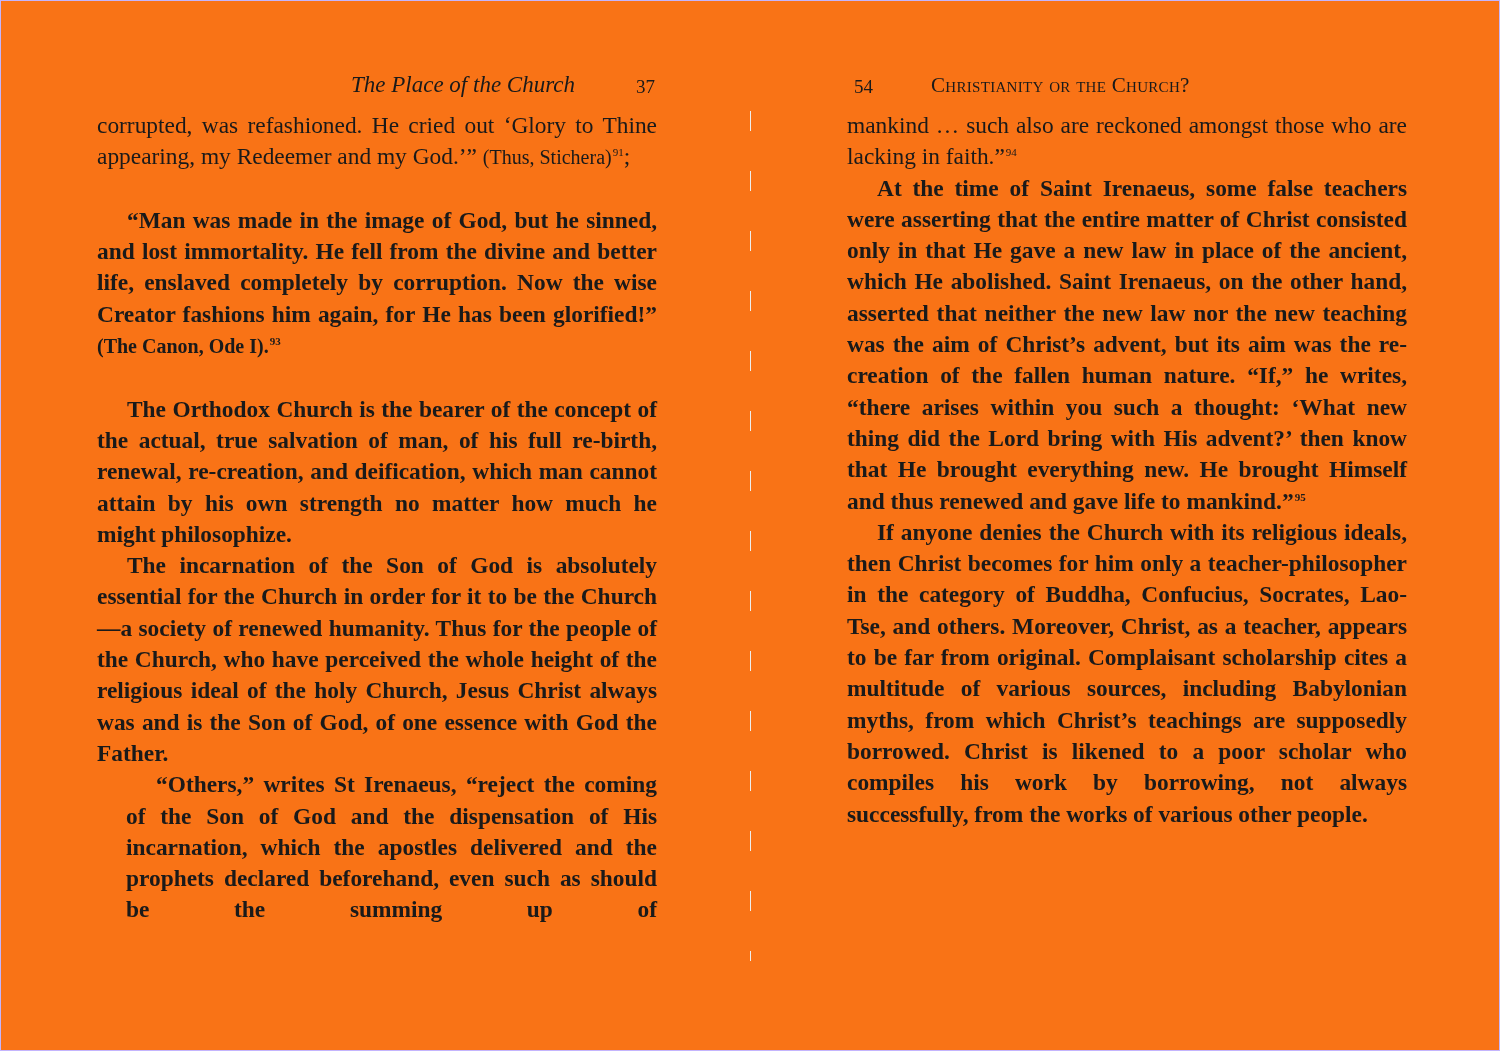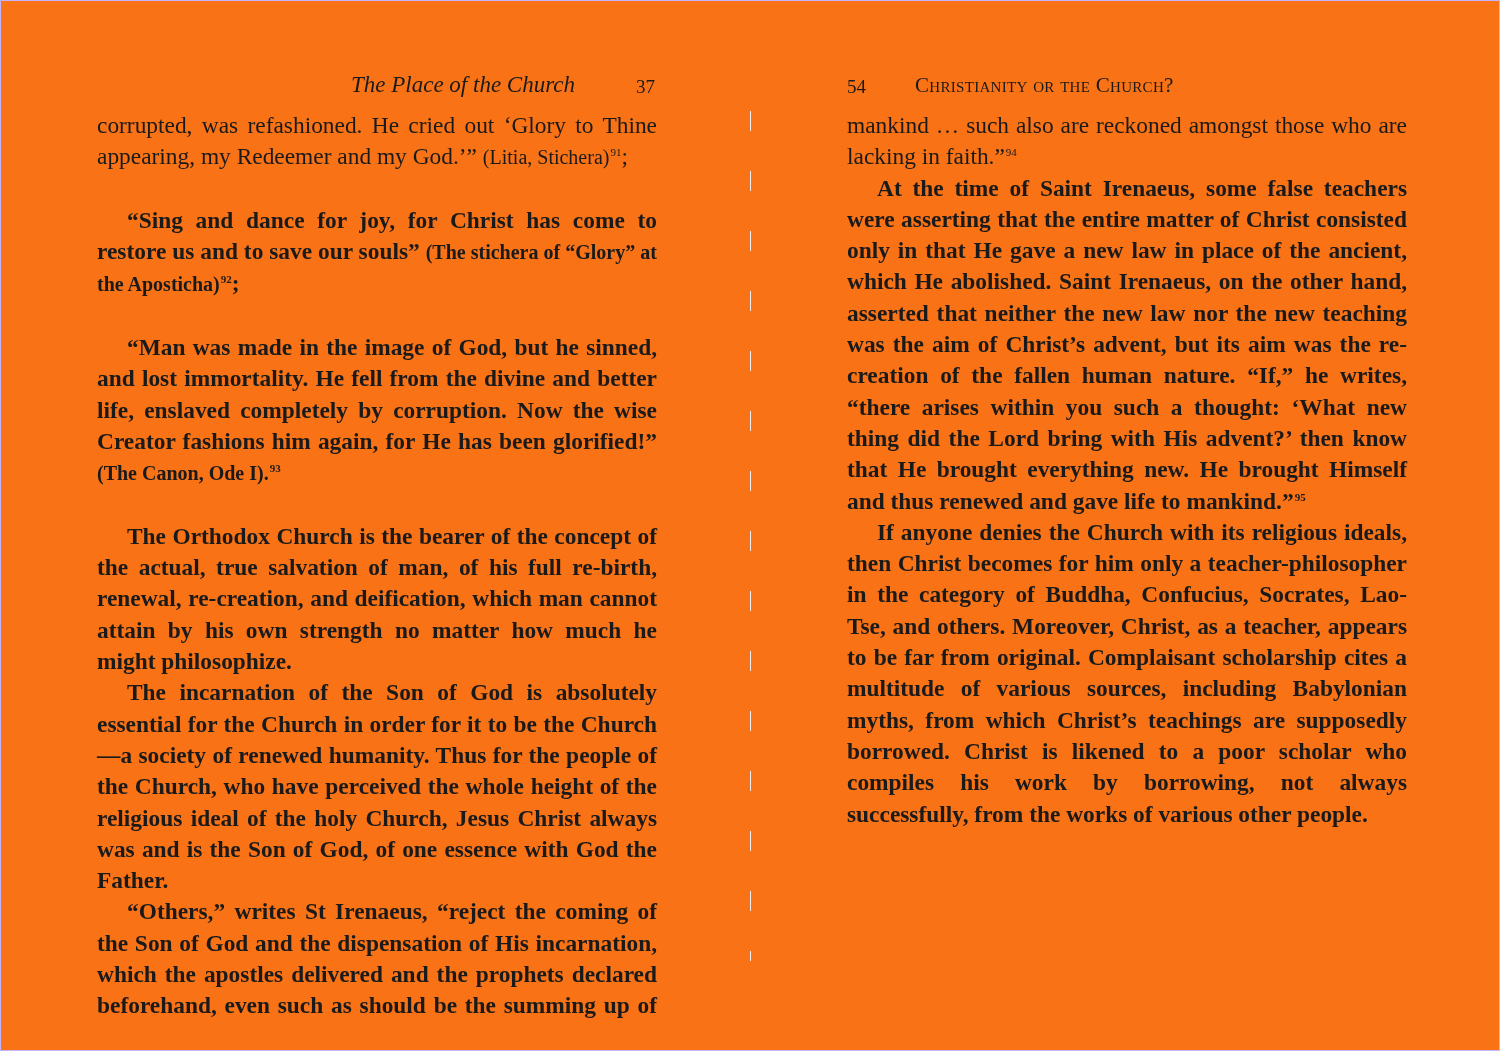--- a/index.html
+++ b/index.html
@@ -54,27 +54,27 @@
     font-size: 23px;
   }
   .page.left .running-head .folio {
     position: absolute;
     right: 2px;
     top: 2px;
     font-size: 19px;
   }
   .page.right .running-head .folio {
     position: absolute;
-    left: 0;
+    left: 7px;
     top: 2px;
     font-size: 19px;
   }
   .page.right .running-head .title {
     position: absolute;
-    left: 68px;
+    left: 84px;
     font-variant: small-caps;
     font-size: 21px;
     letter-spacing: 0.3px;
   }
 
   .body-text {
     position: absolute;
     top: 109px;
     width: 560px;
     font-size: 23.4px;
@@ -100,29 +100,28 @@
 
 <div class="spread">
   <div class="gutter"></div>
 
   <div class="page left">
     <div class="running-head">
       <span class="title">The Place of the Church</span>
       <span class="folio">37</span>
     </div>
     <div class="body-text">
-      <p><span>corrupted, was refashioned. He cried out ‘Glory to Thine appearing, my Redeemer and my God.’”</span> <span class="cite">(Litia, Stichera)</span><sup class="fn">91</sup><span>;</span></p>
+      <p><span>corrupted, was refashioned. He cried out ‘Glory to Thine appearing, my Redeemer and my God.’”</span> <span class="cite">(Thus, Stichera)</span><sup class="fn">91</sup><span>;</span></p>
 
-      <p class="indent gap"><span>“Sing and dance for joy, for Christ has come to restore us and to save our souls”</span> <span class="cite">(The stichera of “Glory” at the Aposticha)</span><sup class="fn">92</sup><span>;</span></p>
 
       <p class="indent gap"><span>“Man was made in the image of God, but he sinned, and lost immortality. He fell from the divine and better life, enslaved completely by corruption. Now the wise Creator fashions him again, for He has been glorified!”</span> <span class="cite">(The Canon, Ode I).</span><sup class="fn">93</sup></p>
 
       <p class="indent gap">The Orthodox Church is the bearer of the concept of the actual, true salvation of man, of his full re-birth, renewal, re-creation, and deification, which man cannot attain by his own strength no matter how much he might philosophize.</p>
       <p class="indent">The incarnation of the Son of God is absolutely essen­tial for the Church in order for it to be the Church—a society of renewed humanity. Thus for the people of the Church, who have perceived the whole height of the reli­gious ideal of the holy Church, Jesus Christ always was and is the Son of God, of one essence with God the Father.</p>
-      <p class="indent" style="text-align-last: justify;">“Others,” writes St Irenaeus, “reject the coming of the Son of God and the dispensation of His incarnation, which the apostles delivered and the prophets declared beforehand, even such as should be the summing up of</p>
+      <p class="indent" style="text-align-last: justify; margin-left: 29px;">“Others,” writes St Irenaeus, “reject the coming of the Son of God and the dispensation of His incarnation, which the apostles delivered and the prophets declared beforehand, even such as should be the summing up of</p>
     </div>
   </div>
 
   <div class="page right">
     <div class="running-head">
       <span class="folio">54</span>
       <span class="title">Christianity or the Church?</span>
     </div>
     <div class="body-text">
       <p><span>mankind … such also are reckoned amongst those who are lacking in faith.”</span><sup class="fn">94</sup></p>

